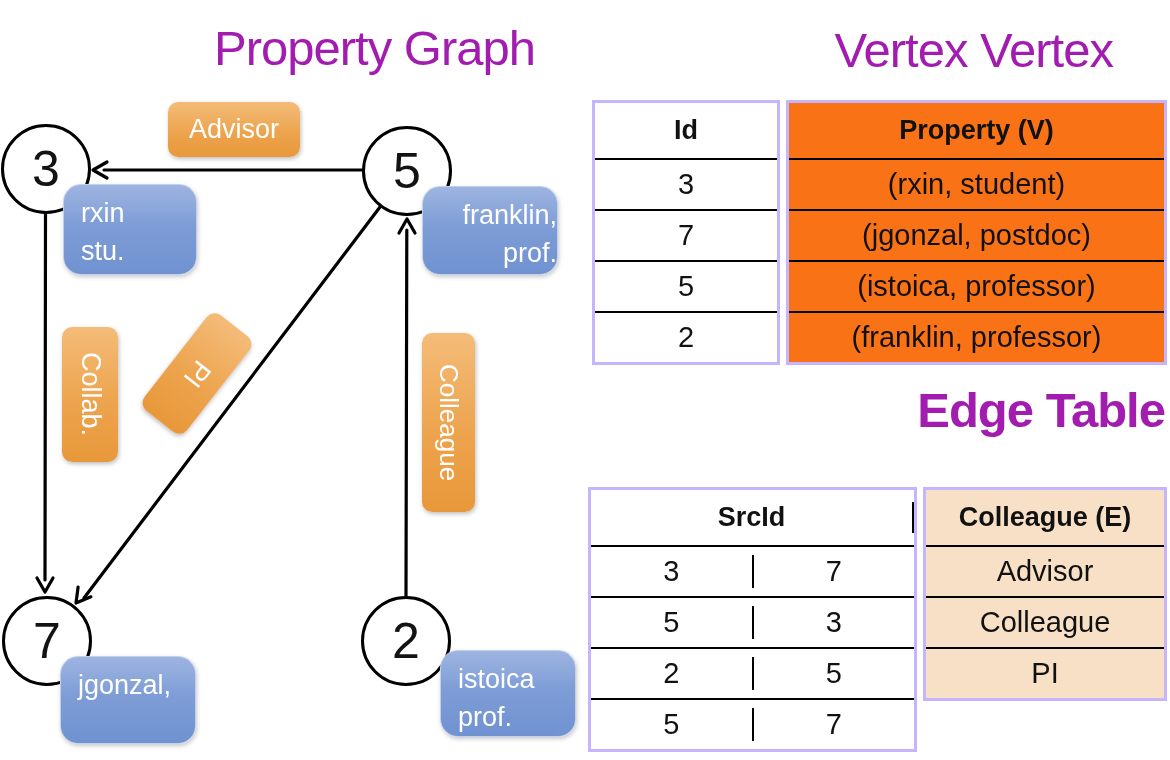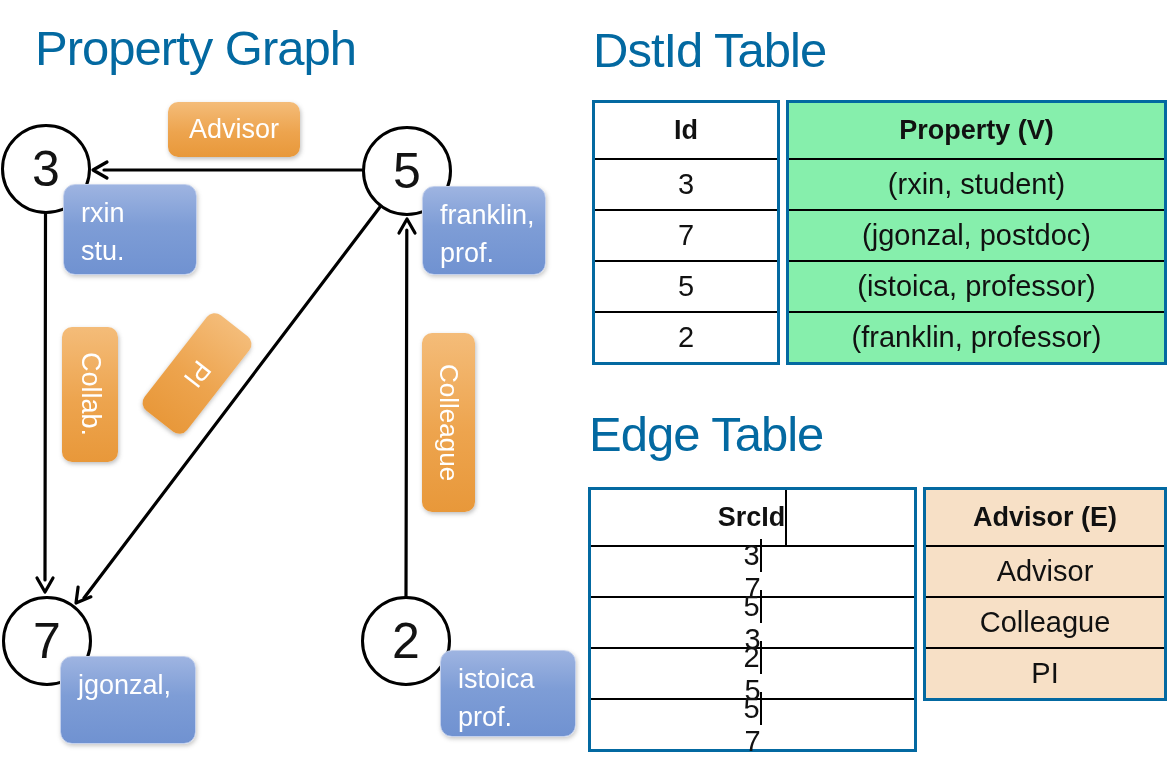--- a/index.html
+++ b/index.html
@@ -2,26 +2,26 @@
 <html><head>
 <meta charset="utf-8">
 <style>
   * { margin: 0; padding: 0; box-sizing: border-box; }
   body { background: #ffffff; font-family: "Liberation Sans", sans-serif; }
   .canvas {
     position: relative; width: 1170px; height: 760px;
     background: #ffffff; overflow: hidden; color: #111;
   }
   .title {
-    position: absolute; text-align: left; font-size: 49px;
-    letter-spacing: -1px; color: #0369a1; white-space: nowrap;
+    position: absolute; text-align: right; font-size: 49px;
+    letter-spacing: -1px; color: #a21caf; white-space: nowrap;
   }
   #pg-title   { left: 35px;  top: 20px;  width: 500px; }
   #vt-title   { left: 593px; top: 22px;  width: 520px; }
-  #et-title   { left: 589px; top: 406px; width: 576px; }
+  #et-title   { left: 589px; top: 382px; width: 576px; font-weight: bold; }
 
   
   .node {
     position: absolute; width: 90px; height: 90px; border-radius: 50%;
     background: #ffffff; border: 3.5px solid #000;
     display: flex; align-items: center; justify-content: center;
     font-size: 50px; color: #131313;
   }
   #node-3 { left: 1px;   top: 124px; }
   #node-5 { left: 362px; top: 126px; }
@@ -40,57 +40,57 @@
     font-size: 27px;
   }
   .elabel.vert span { writing-mode: vertical-rl; }
   #label-advisor   { left: 168px; top: 102px; width: 132px; height: 55px; }
   #label-collab    { left: 62px;  top: 327px; width: 56px;  height: 135px; }
   #label-colleague { left: 422px; top: 333px; width: 53px;  height: 179px; font-size: 26px; }
   #label-pi        { left: 170px; top: 313px; width: 54px;  height: 121px; transform: rotate(38deg); }
 
   
   .vbox {
-    position: absolute; border-radius: 12px; color: #fff;
+    position: absolute; border-radius: 18px; color: #fff;
     background: linear-gradient(180deg, #9eb4e1 0%, #7e9dd6 45%, #7092d1 100%);
     border: 1.5px solid #c3d0ec;
     box-shadow: 1px 2px 4px rgba(120,120,120,0.4);
     padding: 9px 0 0 17px; font-size: 27px; line-height: 1.42;
   }
   #vbox-rxin     { left: 63px;  top: 184px; width: 134px; height: 91px; }
-  #vbox-franklin { left: 422px; top: 186px; width: 124px; height: 89px; }
+  #vbox-franklin { left: 422px; top: 186px; width: 136px; height: 89px; text-align: right; }
   #vbox-jgonzal  { left: 60px;  top: 656px; width: 136px; height: 88px; }
   #vbox-istoica  { left: 420px; top: 650px; width: 136px; height: 87px; margin-left: 20px; }
 
   
-  .tcol { position: absolute; border: 3px solid #0369a1; background: #fff; }
+  .tcol { position: absolute; border: 3px solid #c4b5fd; background: #fff; }
   .tcol .cell {
     display: flex; align-items: center; justify-content: center;
     height: 51px; font-size: 29px; border-top: 2px solid #000;
   }
   .tcol .cell.head { height: 55px; font-weight: bold; font-size: 27px; border-top: none; }
-  .tcol.shade-blue   { background: #86efac; }
+  .tcol.shade-blue   { background: #f97316; }
   .tcol.shade-orange { background: #f7e0c6; }
 
   #vt-idcol   { left: 592px; top: 100px; width: 188px; }
   #vt-propcol { left: 786px; top: 100px; width: 381px; }
 
   #et-srcdst  { left: 588px; top: 487px; width: 329px; }
   #et-propcol { left: 923px; top: 487px; width: 244px; }
-  .duo { display: flex; flex-direction: column; }
+  .duo { display: flex; }
   .duo > div { flex: 1; display: flex; align-items: center; justify-content: center; }
   .duo > div:first-child { border-right: 2px solid #000; }
 </style>
 </head>
 <body>
 
 <div class="canvas">
 
   <div class="title" id="pg-title">Property Graph</div>
-  <div class="title" id="vt-title">DstId Table</div>
+  <div class="title" id="vt-title">Vertex Vertex</div>
   <div class="title" id="et-title">Edge Table</div>
 
   <svg class="edges" width="580" height="760" viewBox="0 0 580 760" fill="none" stroke="#000" stroke-width="3.2" stroke-linecap="round" stroke-linejoin="round">
     <g>
       <line x1="362" y1="170" x2="104" y2="170"></line>
       <polyline points="107,162 93,170 107,178"></polyline>
     </g>
     <g>
       <line x1="45.5" y1="214" x2="45" y2="580"></line>
       <polyline points="37,578 45,592 53,578"></polyline>
@@ -179,19 +179,19 @@
       <div>2</div>
       <div>5</div>
     </div>
     <div class="cell duo">
       <div>5</div>
       <div>7</div>
     </div>
   </div>
 
   <div class="tcol shade-orange" id="et-propcol">
-    <div class="cell head">Advisor (E)</div>
+    <div class="cell head">Colleague (E)</div>
     <div class="cell">Advisor</div>
     <div class="cell">Colleague</div>
     <div class="cell">PI</div>
   </div>
 
 </div>
 
 </body></html>

